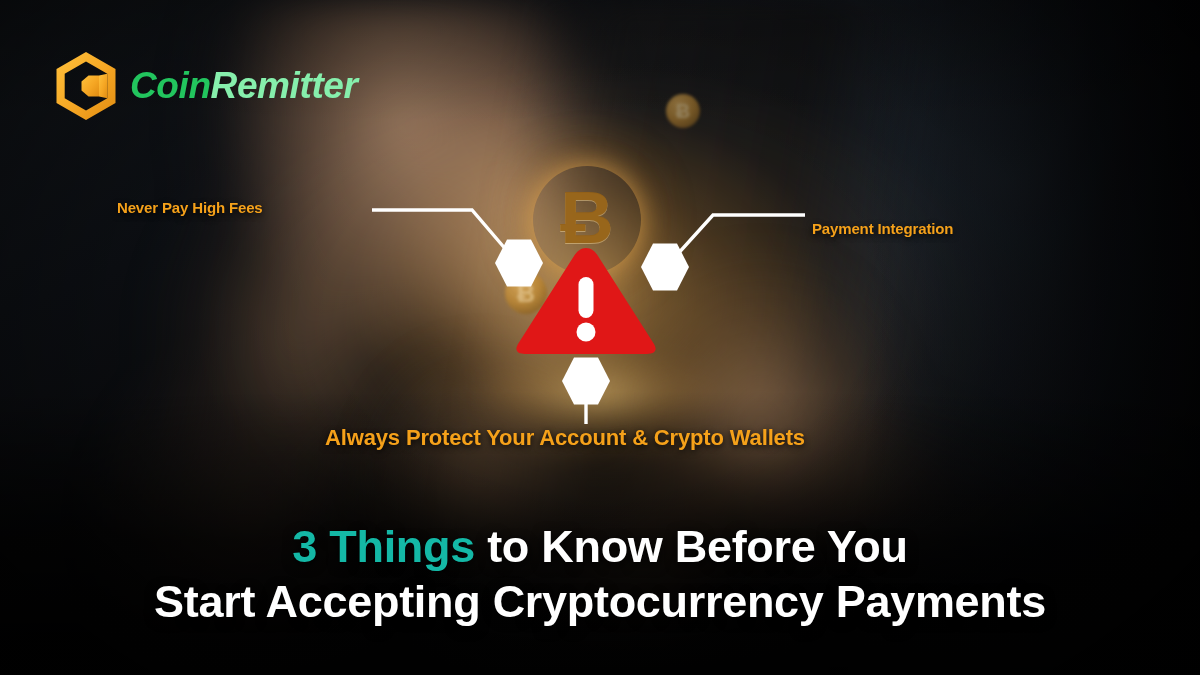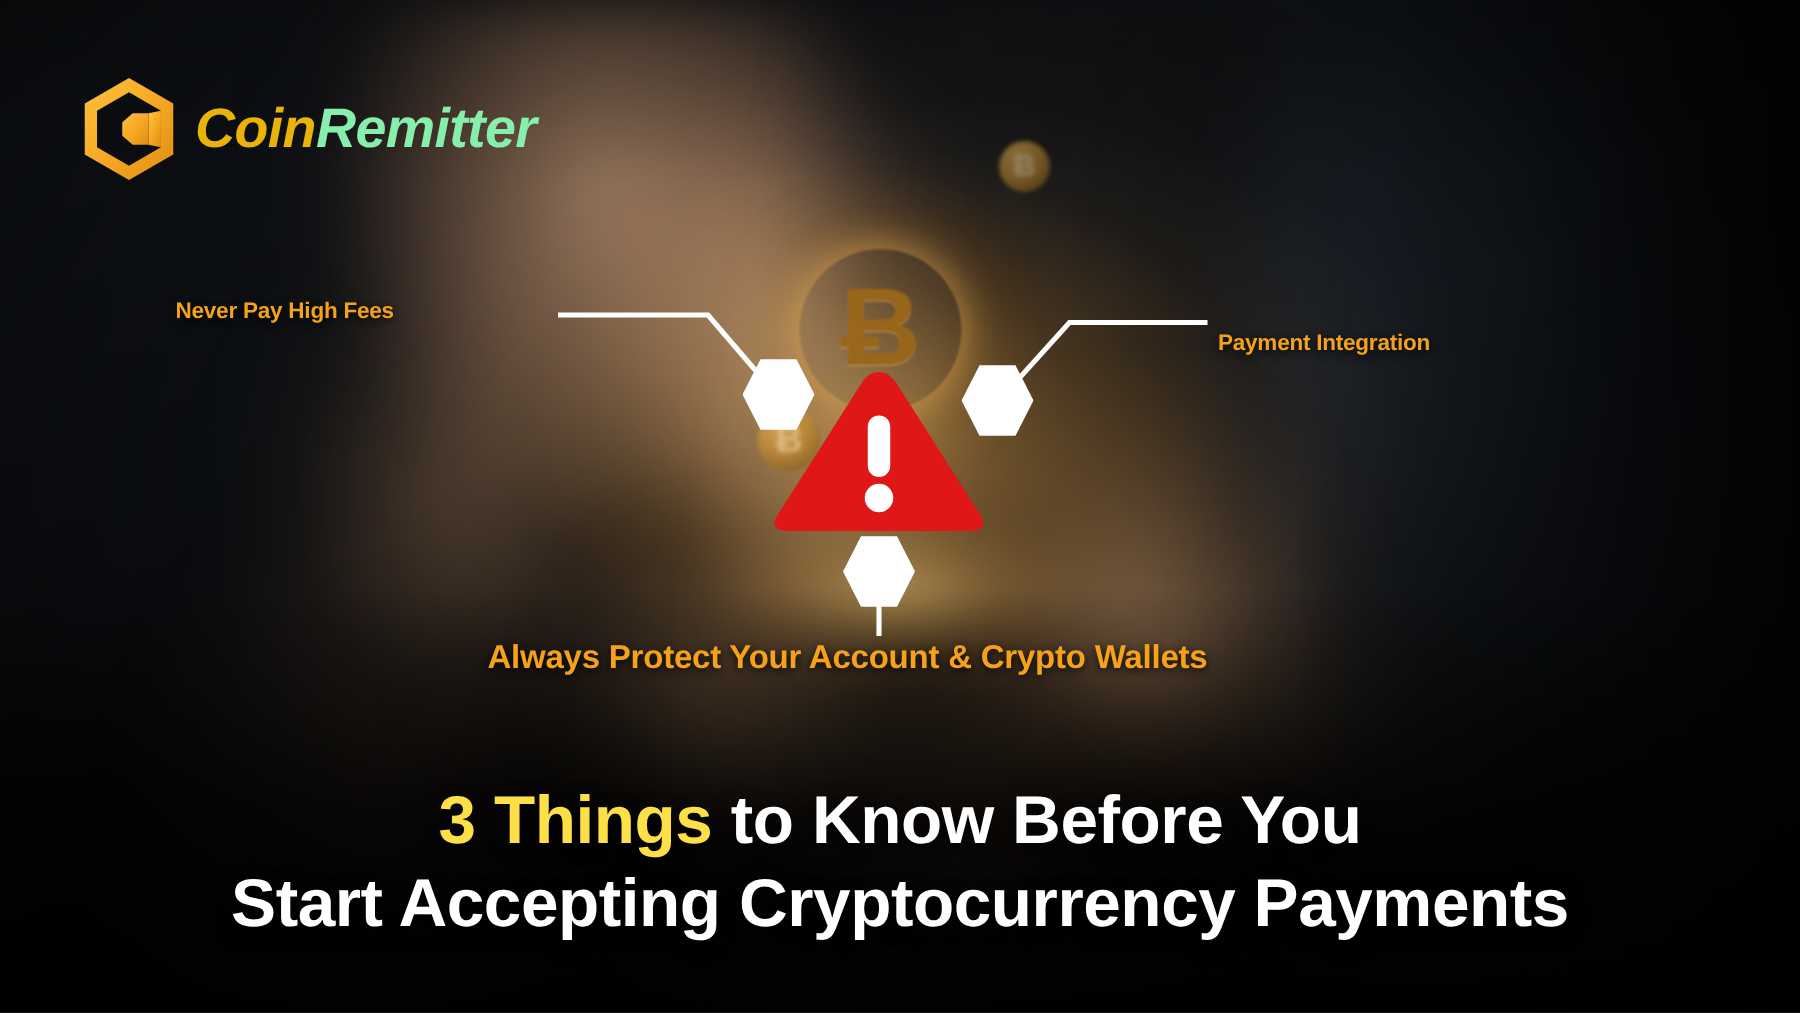--- a/index.html
+++ b/index.html
@@ -86,21 +86,21 @@
     font-family:"Liberation Sans", sans-serif;
     filter:blur(1.4px);
   }
   #mini-coin-top   { left:666px; top:94px;  width:34px; height:34px; font-size:20px; opacity:.55; }
   #mini-coin-left  { left:505px; top:272px; width:42px; height:42px; font-size:25px; opacity:.72; }
 
   
   #logo { position:absolute; left:55px; top:52px; display:flex; align-items:center; gap:13px; }
   #logo-mark { width:62px; height:68px; display:block; }
   #logo-word { font-size:37px; font-weight:bold; font-style:italic; letter-spacing:-0.4px; white-space:nowrap; }
-  #logo-word .w-coin { color:#eab308; }
+  #logo-word .w-coin { color:#22c55e; }
   #logo-word .w-rem  { color:#86efac; }
 
   
   #connectors { position:absolute; inset:0; width:1200px; height:675px; pointer-events:none; }
 
   
   .hex {
     position:absolute; background:#ffffff;
     clip-path:polygon(25% 3%, 75% 3%, 100% 50%, 75% 97%, 25% 97%, 0% 50%);
     filter:drop-shadow(0 0 16px rgba(255,236,190,0.95)) drop-shadow(0 0 34px rgba(255,205,120,0.60));
@@ -142,21 +142,21 @@
 
   
   #headline {
     position:absolute; left:0; right:0; top:520px;
     text-align:center;
     font-size:45px; font-weight:bold; line-height:1.22;
     letter-spacing:-0.3px;
     color:#ffffff;
     text-shadow:0 3px 12px rgba(0,0,0,0.9);
   }
-  #headline .hl-accent { color:#fde047; }
+  #headline .hl-accent { color:#14b8a6; }
   .hl-line { display:block; }
 </style>
 </head>
 <body>
 
 <div id="banner">
 
   <div class="bg-layer bg-base"></div>
   <div class="bg-layer bg-wall"></div>
   <div class="bg-layer bg-hand"></div>

